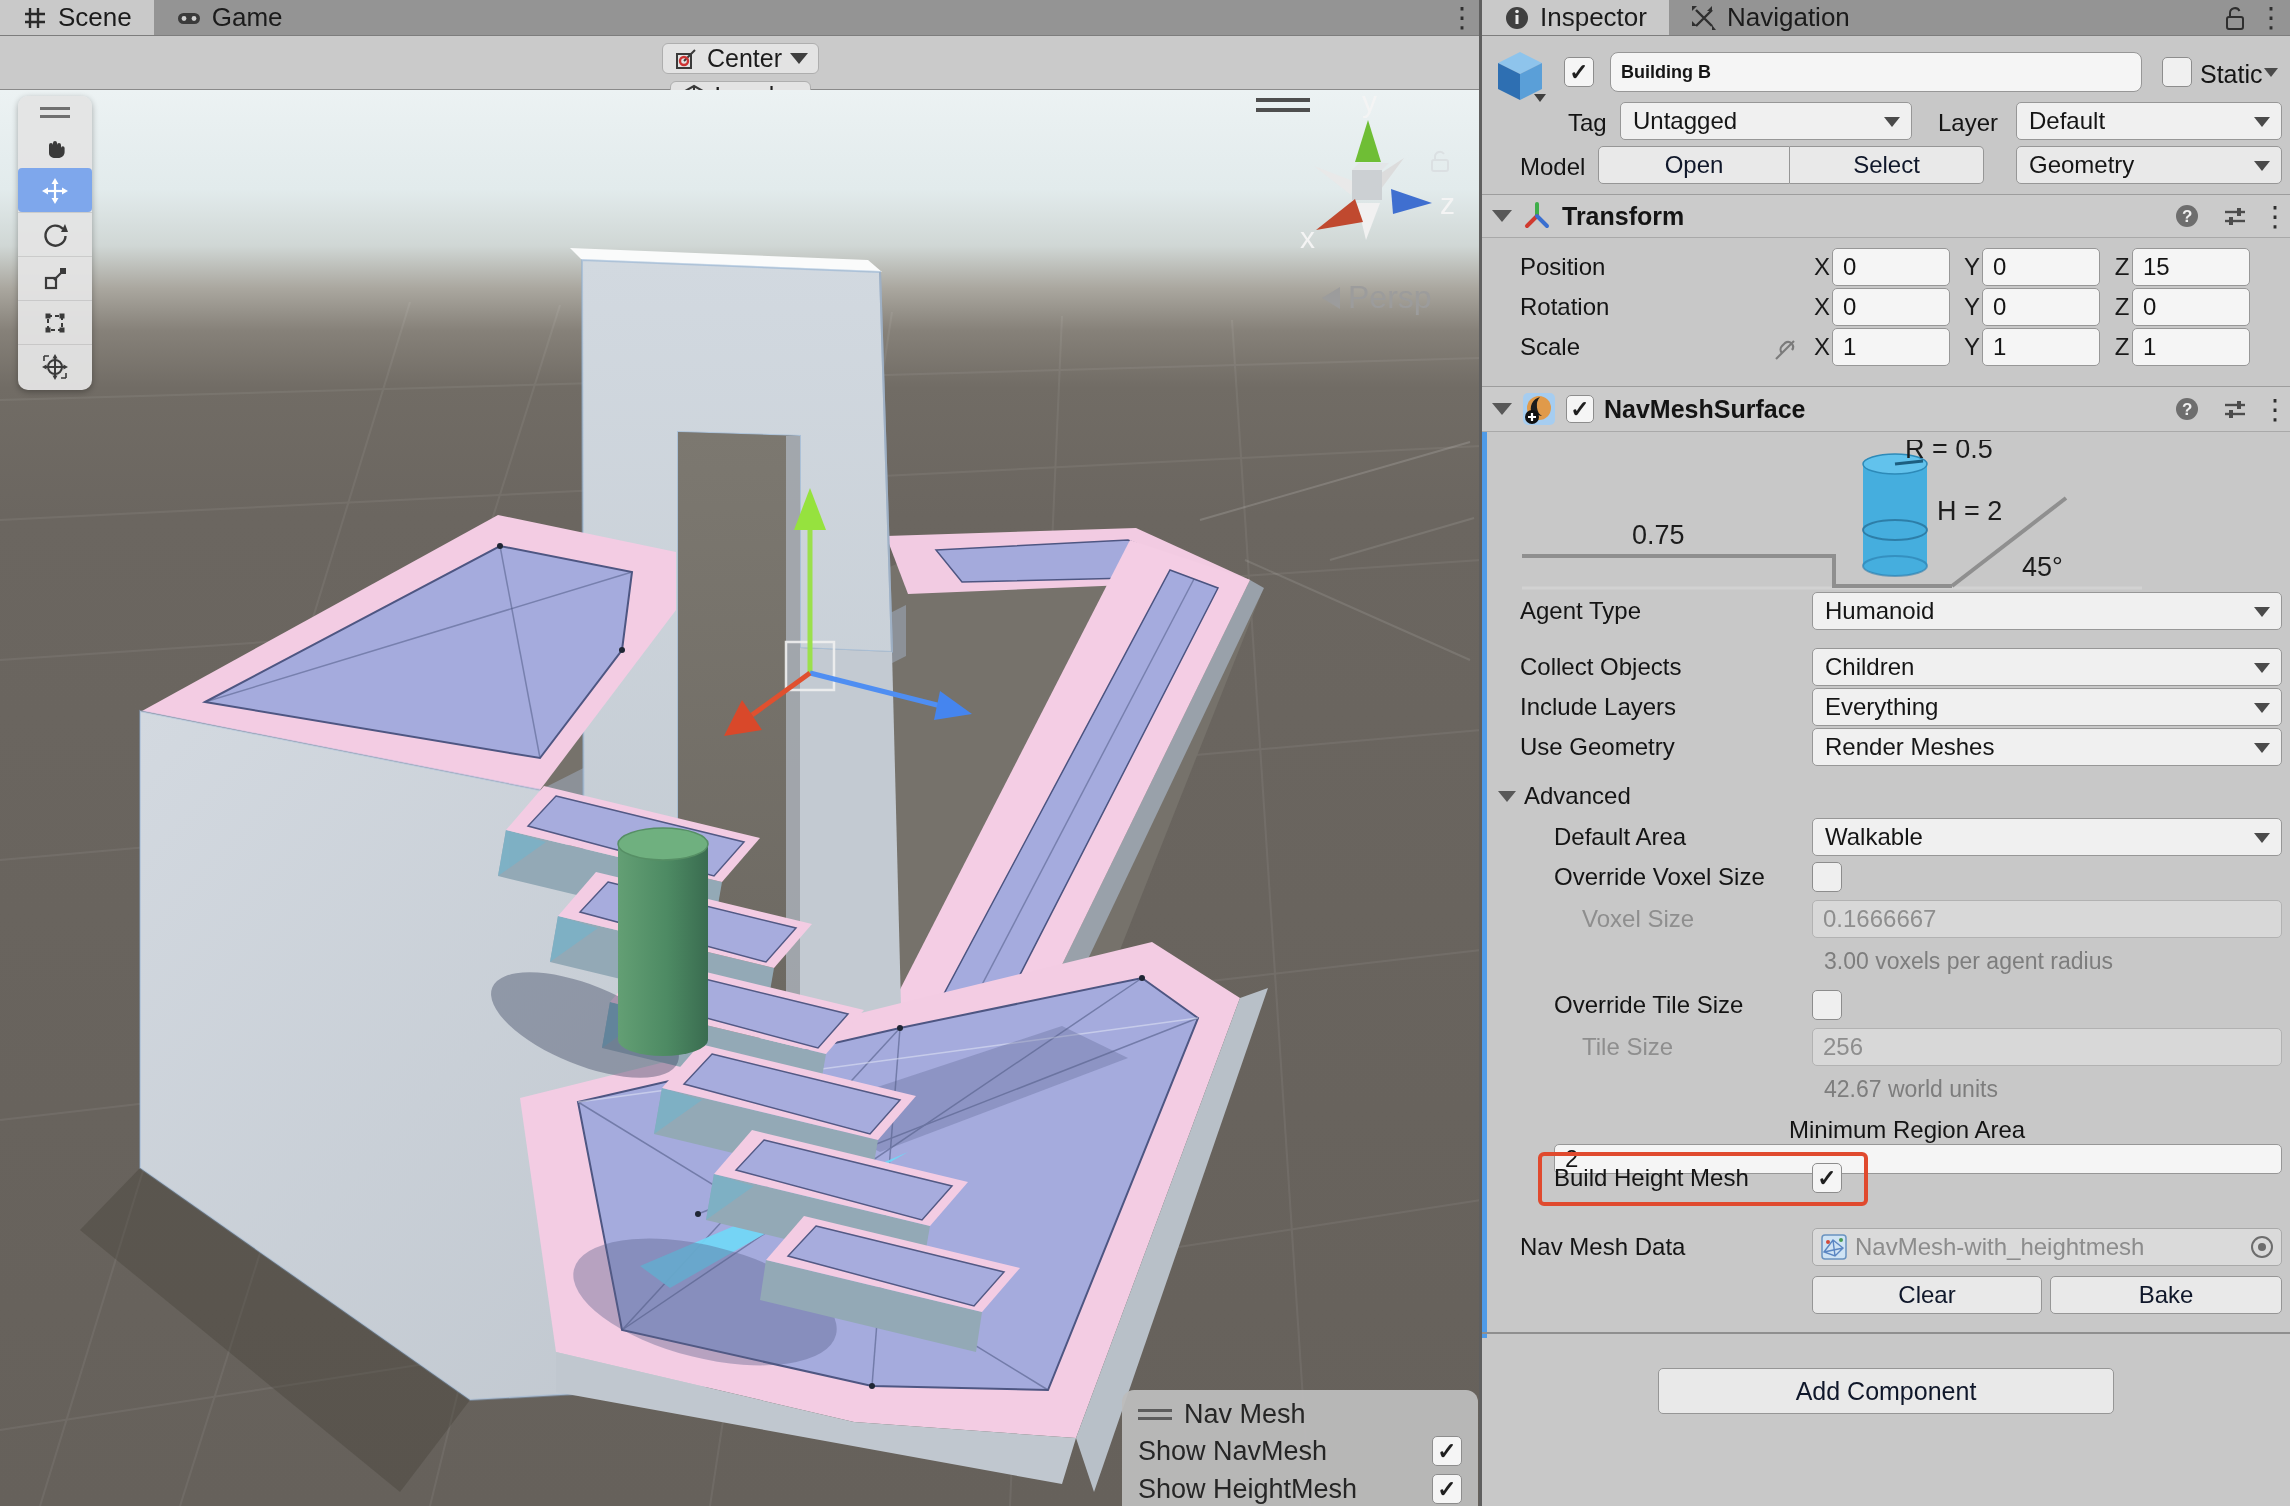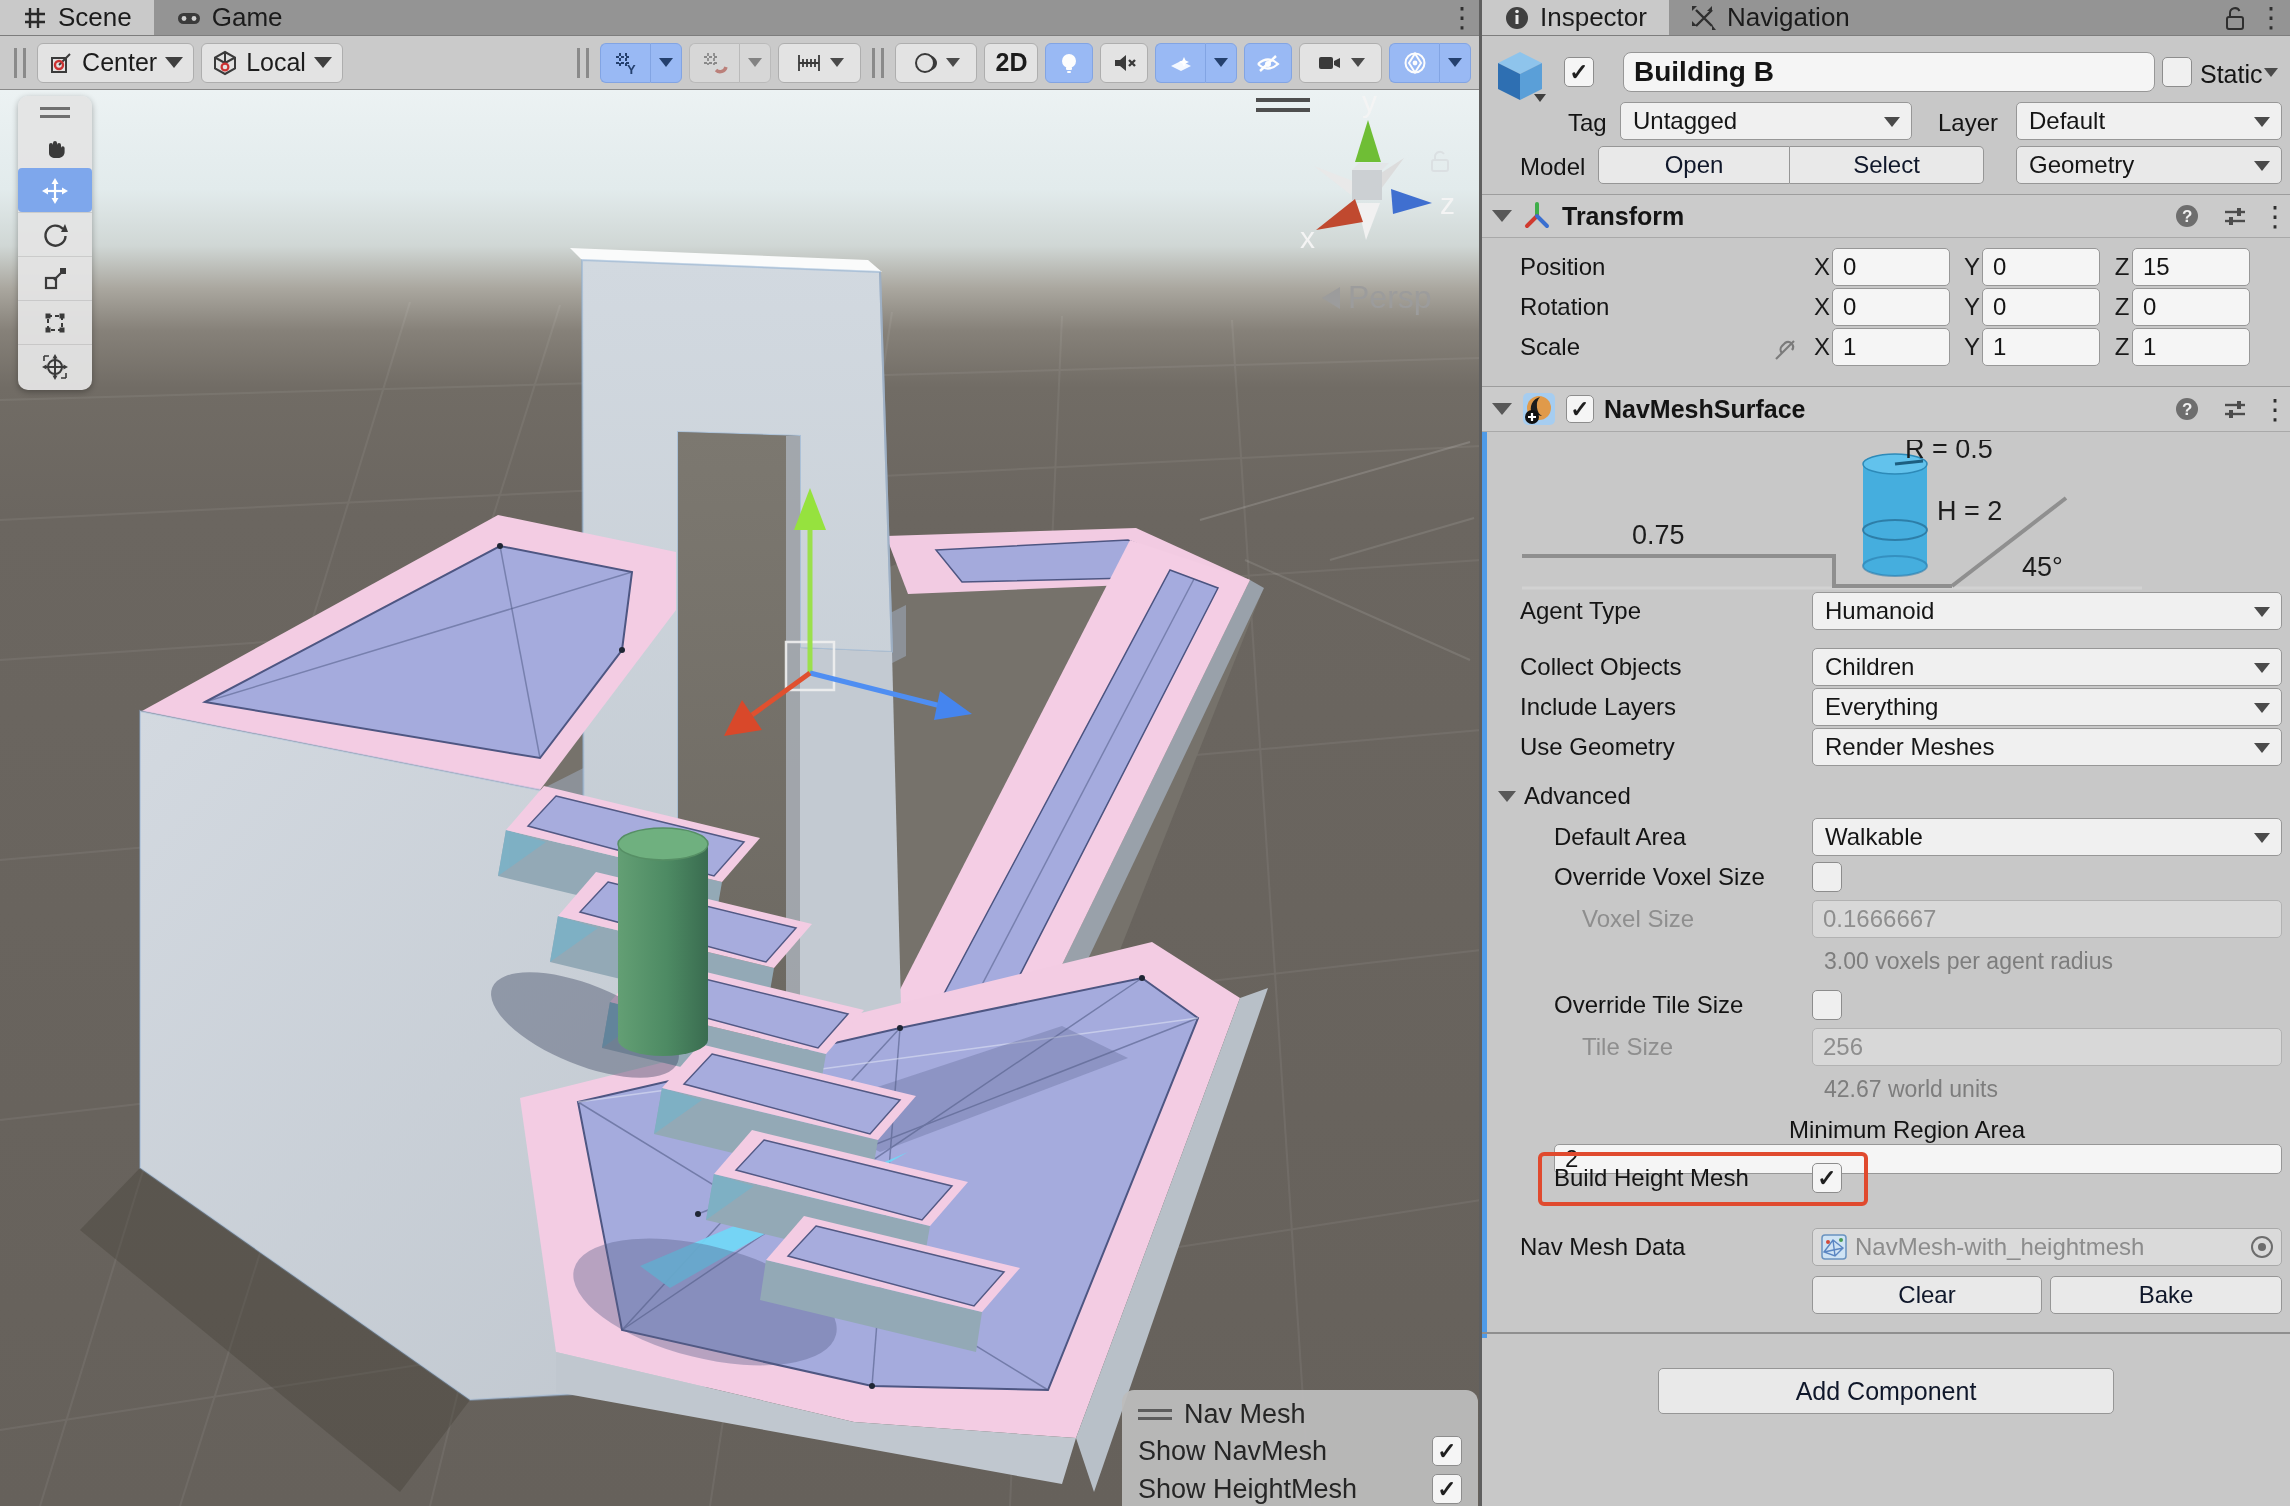--- a/index.html
+++ b/index.html
@@ -29,21 +29,21 @@
   .tf { height:38px; background:#f5f5f5; border:1px solid #979797; border-radius:5px;
     font-size:24px; color:#151515; padding:0 10px; font-family:inherit; width:100%; outline:none; }
   .tf.disabled { background:#d8d8d8; color:#8e8e8e; border-color:#b2b2b2; }
 
   .ubtn { height:38px; background:#e9e9e9; border:1px solid #969696; border-radius:5px;
     font-size:24px; color:#0f172a; display:flex; align-items:center; justify-content:center; cursor:default; }
 
   
   .scene-panel { position:absolute; left:0; top:0; width:1481px; height:1506px; }
   .scene-toolbar { position:absolute; top:36px; left:0; width:100%; height:54px; background:#cacaca;
-    border-bottom:1px solid #8a8a8a; display:flex; align-items:center; padding:0 10px; gap:7px; }
+    border-bottom:1px solid #8a8a8a; display:flex; align-items:center; padding:0 2px; gap:7px;flex-direction:column; }
   .tb-handle { width:14px; height:30px; display:flex; justify-content:space-between; margin:0 4px; }
   .tb-handle i { width:3px; height:100%; background:#8a8a8a; }
   .tbtn { height:40px; background:#e3e3e3; border:1px solid #aeaeae; border-radius:6px;
     display:flex; align-items:center; justify-content:center; gap:8px; padding:0 10px; font-size:25px; color:#1c1c1c; }
   .tbtn.blue { background:#99b9f4; border-color:#82a4e3; }
   .split { display:flex; }
   .split .tbtn:first-child { border-radius:6px 0 0 6px; border-right:none; }
   .split .tbtn:last-child { border-radius:0 6px 6px 0; width:32px; padding:0; }
   .icon24 { width:26px; height:26px; display:block; }
 
@@ -547,21 +547,21 @@
 
     <svg class="abs" style="left:12px; top:14px;" width="52" height="56" viewBox="0 0 52 56">
       <polygon points="26,2 48,13 26,24 4,13" fill="#8ec4ec"></polygon>
       <polygon points="4,13 26,24 26,50 4,39" fill="#2e6fb2"></polygon>
       <polygon points="48,13 26,24 26,50 48,39" fill="#5a9fd8"></polygon>
       <polygon points="40,44 52,44 46,52" fill="#3f3f3f"></polygon>
     </svg>
     <span class="cb abs" style="left:82px; top:21px;">
         <span>✓</span>
       </span>
-    <input class="tf abs" style="left: 141px; top: 16px; width: 532px; height: 40px; border-radius: 8px; font-weight: bold; font-size: 28px;" value="Building B">
+    <input class="tf abs" style="left: 128px; top: 16px; width: 532px; height: 40px; border-radius: 8px; font-weight: bold; font-size: 18px;" value="Building B">
     <span class="cb abs" style="left:680px; top:21px; background:#f0f0f0;"></span>
     <span class="abs" style="left:718px; top:24px; font-size:25px;">Static</span>
     <span class="caret-sm abs" style="left:782px; top:32px;"></span>
 
     <span class="abs" style="left:86px; top:73px; font-size:24px;">Tag</span>
     <div class="dd abs" style="left:138px; top:66px; width:292px;">
       <span>Untagged</span>
     </div>
     <span class="abs" style="left:456px; top:73px; font-size:24px;">Layer</span>
     <div class="dd abs" style="left:534px; top:66px; width:266px;">

